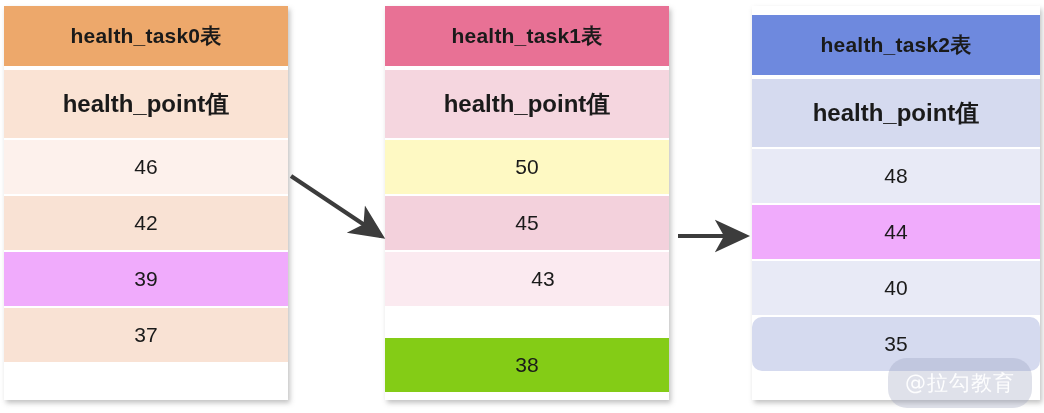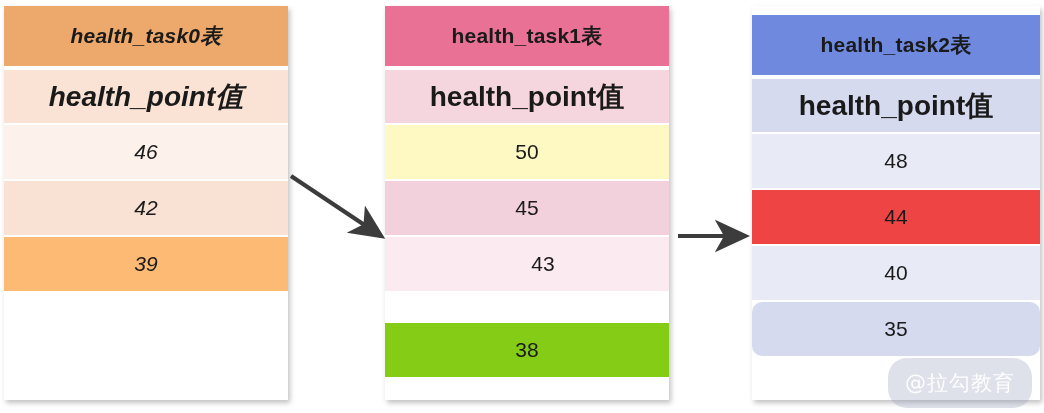--- a/index.html
+++ b/index.html
@@ -23,41 +23,41 @@
   .table-card {
     position: absolute;
     top: 6px;
     height: 394px;
     box-sizing: border-box;
     box-shadow: 2px 3px 5px rgba(120,120,120,0.45);
     overflow: hidden;
     background: #ffffff;
   }
 
-  .tbl-0 { left: 4px;   width: 284px; font-style: italic; }
+  .tbl-0 { left: 4px;   width: 284px; }
   .tbl-1 { left: 385px; width: 284px; }
   .tbl-2 { left: 752px; width: 288px; }
 
   .tbl-header {
     height: 60px;
     display: flex;
     align-items: center;
     justify-content: center;
     font-size: 21px;
     font-weight: bold;
     color: #1a1a1a;
     letter-spacing: 0.2px;
   }
 
   .tbl-subheader {
-    height: 53px;
+    height: 68px;
     display: flex;
     align-items: center;
     justify-content: center;
-    font-size: 28px;
+    font-size: 24px;
     font-weight: bold;
     color: #1a1a1a;
     margin-top: 4px;
   }
 
   .tbl-rows {
     display: flex;
     flex-direction: column;
   }
 
@@ -100,41 +100,42 @@
 <body style="background: rgb(255, 255, 255);">
 
 <div id="diagram">
 
   <div class="table-card tbl-0">
     <div class="tbl-header" style="background: rgb(237, 168, 107);">health_task0表</div>
     <div class="tbl-subheader" style="background: rgb(250, 227, 212);">health_point值</div>
     <div class="tbl-rows">
       <div class="tbl-row" style="background: rgb(253, 241, 236);">46</div>
       <div class="tbl-row" style="background: rgb(249, 226, 212);">42</div>
-      <div class="tbl-row" style="background: #fdba74;">39</div>
+      <div class="tbl-row" style="background: #f0abfc;">39</div>
+      <div class="tbl-row" style="background: rgb(249, 226, 212);">37</div>
     </div>
   </div>
 
   <div class="table-card tbl-1">
     <div class="tbl-header" style="background: rgb(232, 113, 149);">health_task1表</div>
     <div class="tbl-subheader" style="background: rgb(245, 214, 223);">health_point值</div>
     <div class="tbl-rows">
       <div class="tbl-row" style="background: #fef9c3;">50</div>
       <div class="tbl-row" style="background: rgb(243, 209, 220);">45</div>
       <div class="tbl-row" style="background: rgb(251, 234, 240); padding-left: 32px;">43</div>
       <div class="tbl-row" style="background: #84cc16; margin-top: 32px;">38</div>
     </div>
   </div>
 
   <div class="table-card tbl-2">
     <div class="tbl-header" style="background: rgb(110, 137, 222); margin-top: 9px;">health_task2表</div>
     <div class="tbl-subheader" style="background: rgb(213, 218, 239);">health_point值</div>
     <div class="tbl-rows">
       <div class="tbl-row" style="background: rgb(232, 234, 246);">48</div>
-      <div class="tbl-row" style="background: #ef4444;">44</div>
+      <div class="tbl-row" style="background: #f0abfc;">44</div>
       <div class="tbl-row" style="background: rgb(232, 234, 246);">40</div>
       <div class="tbl-row" style="background: rgb(213, 218, 239); border-radius: 10px;">35</div>
     </div>
   </div>
 
   <svg class="arrows" width="1044" height="413" viewBox="0 0 1044 413">
     <defs>
       <marker id="ah" markerWidth="9" markerHeight="9" refX="7.2" refY="4.5" orient="auto" markerUnits="strokeWidth">
         <path d="M0,0.6 L8.4,4.5 L0,8.4 L2.2,4.5 Z" fill="#3C3C3C"></path>
       </marker>

